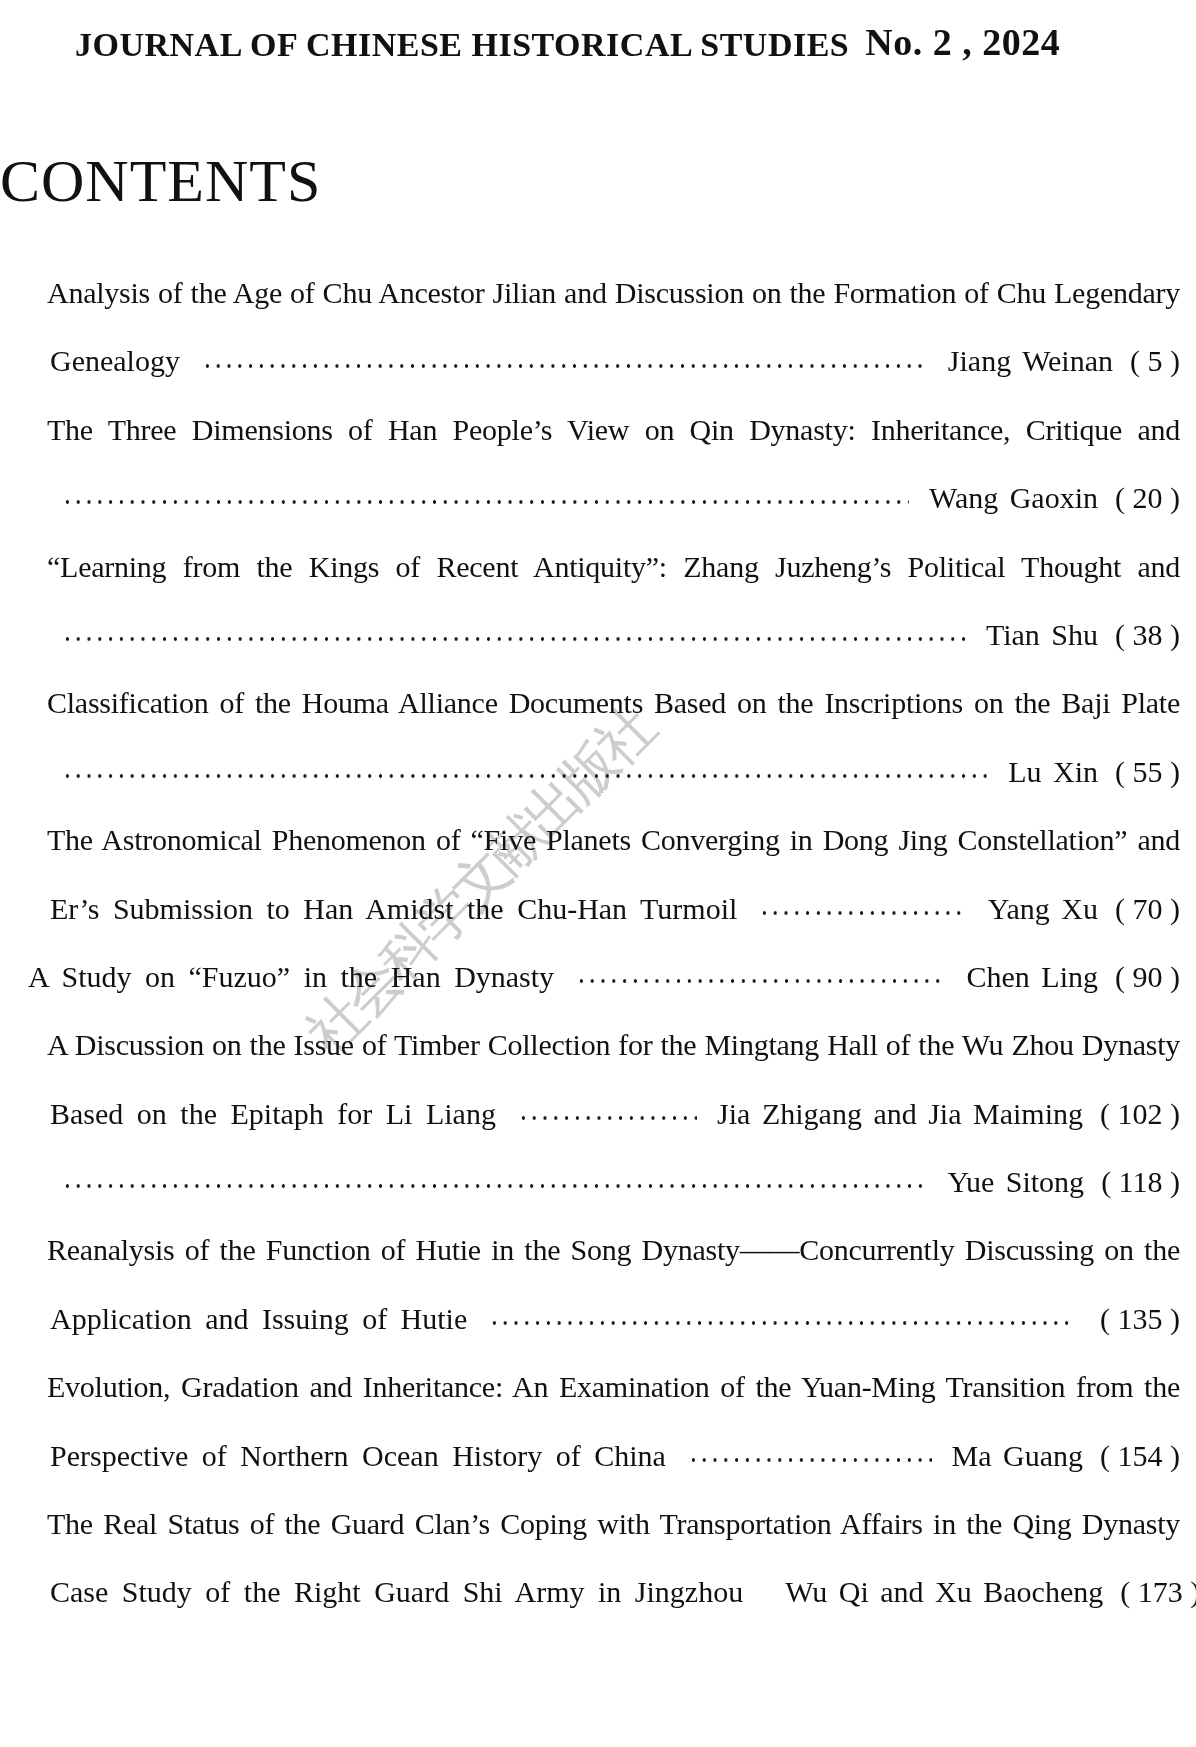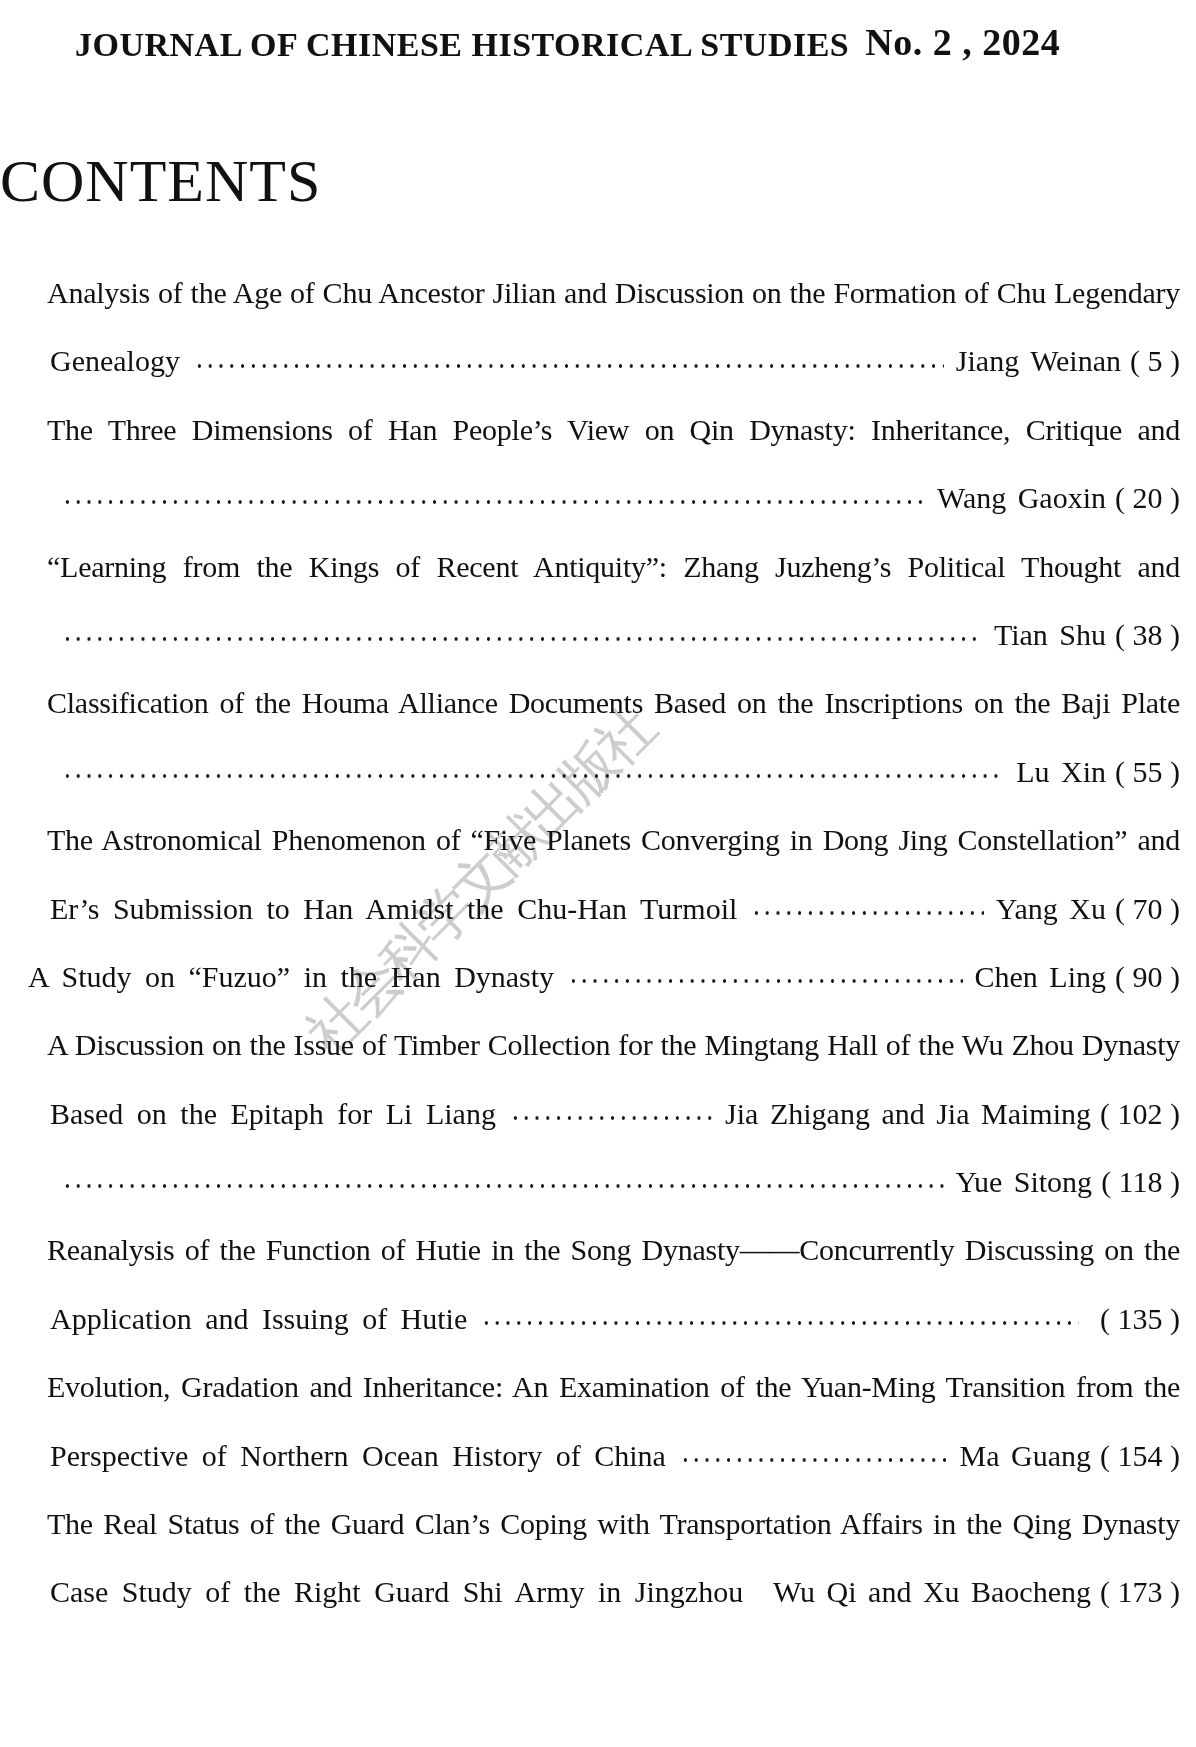--- a/index.html
+++ b/index.html
@@ -57,20 +57,21 @@
     margin-left:19px;
   }
   .line.plain{
     word-spacing:6px;
     white-space:nowrap;
   }
   .line.leader{
     display:flex;
     align-items:flex-end;
     white-space:nowrap;
+    gap:8px;
   }
   .line.leader .lead{word-spacing:6px;flex:0 0 auto;}
   .line.leader .author{word-spacing:4px;flex:0 0 auto;}
   .line.leader .page{flex:0 0 auto;margin-left:9px;}
   .line.leader .dots{
     flex:1 1 auto;
     margin:0 12px 0 14px;
     align-self:center;
     height:8px;
     transform:translateY(4px);

